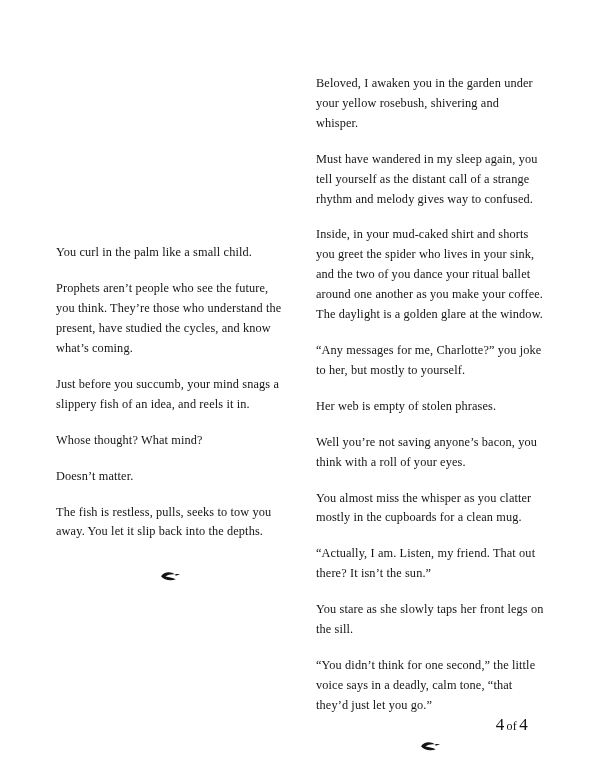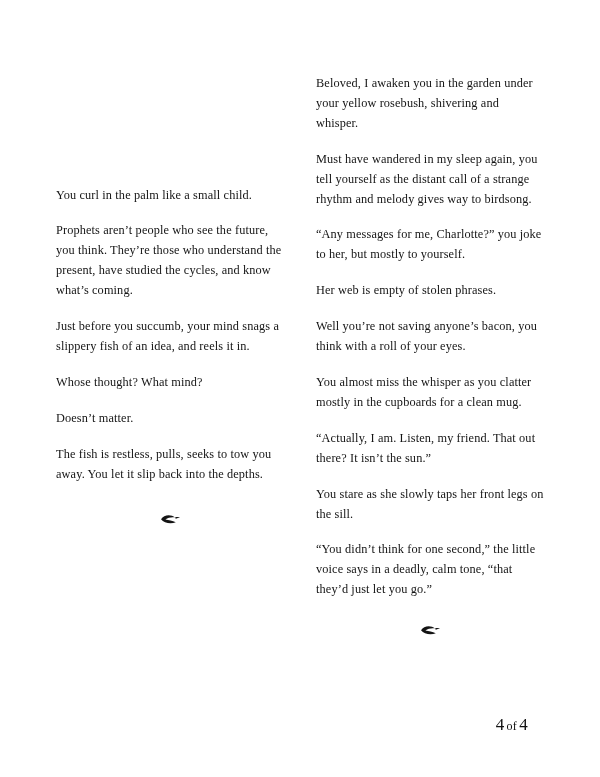--- a/index.html
+++ b/index.html
@@ -88,21 +88,22 @@
       <div class="ornament">
         <svg width="22" height="12" viewBox="0 0 22 12" xmlns="http://www.w3.org/2000/svg" aria-hidden="true">
           <path d="M2 6.2 C5 1.4, 12 1.2, 16 4.4 C12.6 4.0, 9 4.6, 6.4 6.4 C9.8 6.8, 13.4 7.6, 16.8 9.2 C12 11.4, 5 10.2, 2 6.2 Z" fill="#141414"></path>
           <path d="M16 4.4 C18 3.6, 20 3.8, 21 4.8 C19.6 5.0, 18 5.2, 16.8 5.8 Z" fill="#141414"></path>
         </svg>
       </div>
     </div>
 
     <div class="column col-right">
       <p>Beloved, I awaken you in the garden under your yellow rosebush, shivering and whisper.</p>
-      <p>Must have wandered in my sleep again, you tell yourself as the distant call of a strange rhythm and melody gives way to birdsong.</p>
+      <p>Must have wandered in my sleep again, you tell yourself as the distant call of a strange rhythm and melody gives way to confused.</p>
+      <p>Inside, in your mud-caked shirt and shorts you greet the spider who lives in your sink, and the two of you dance your ritual ballet around one another as you make your coffee. The daylight is a golden glare at the window.</p>
       <p>“Any messages for me, Charlotte?” you joke to her, but mostly to yourself.</p>
       <p>Her web is empty of stolen phrases.</p>
       <p>Well you’re not saving anyone’s bacon, you think with a roll of your eyes.</p>
       <p>You almost miss the whisper as you clatter mostly in the cupboards for a clean mug.</p>
       <p>“Actually, I am. Listen, my friend. That out there? It isn’t the sun.”</p>
       <p>You stare as she slowly taps her front legs on the sill.</p>
       <p>“You didn’t think for one second,” the little voice says in a deadly, calm tone, “that they’d just let you go.”</p>
       <div class="ornament">
         <svg width="22" height="12" viewBox="0 0 22 12" xmlns="http://www.w3.org/2000/svg" aria-hidden="true">
           <path d="M2 6.2 C5 1.4, 12 1.2, 16 4.4 C12.6 4.0, 9 4.6, 6.4 6.4 C9.8 6.8, 13.4 7.6, 16.8 9.2 C12 11.4, 5 10.2, 2 6.2 Z" fill="#141414"></path>

